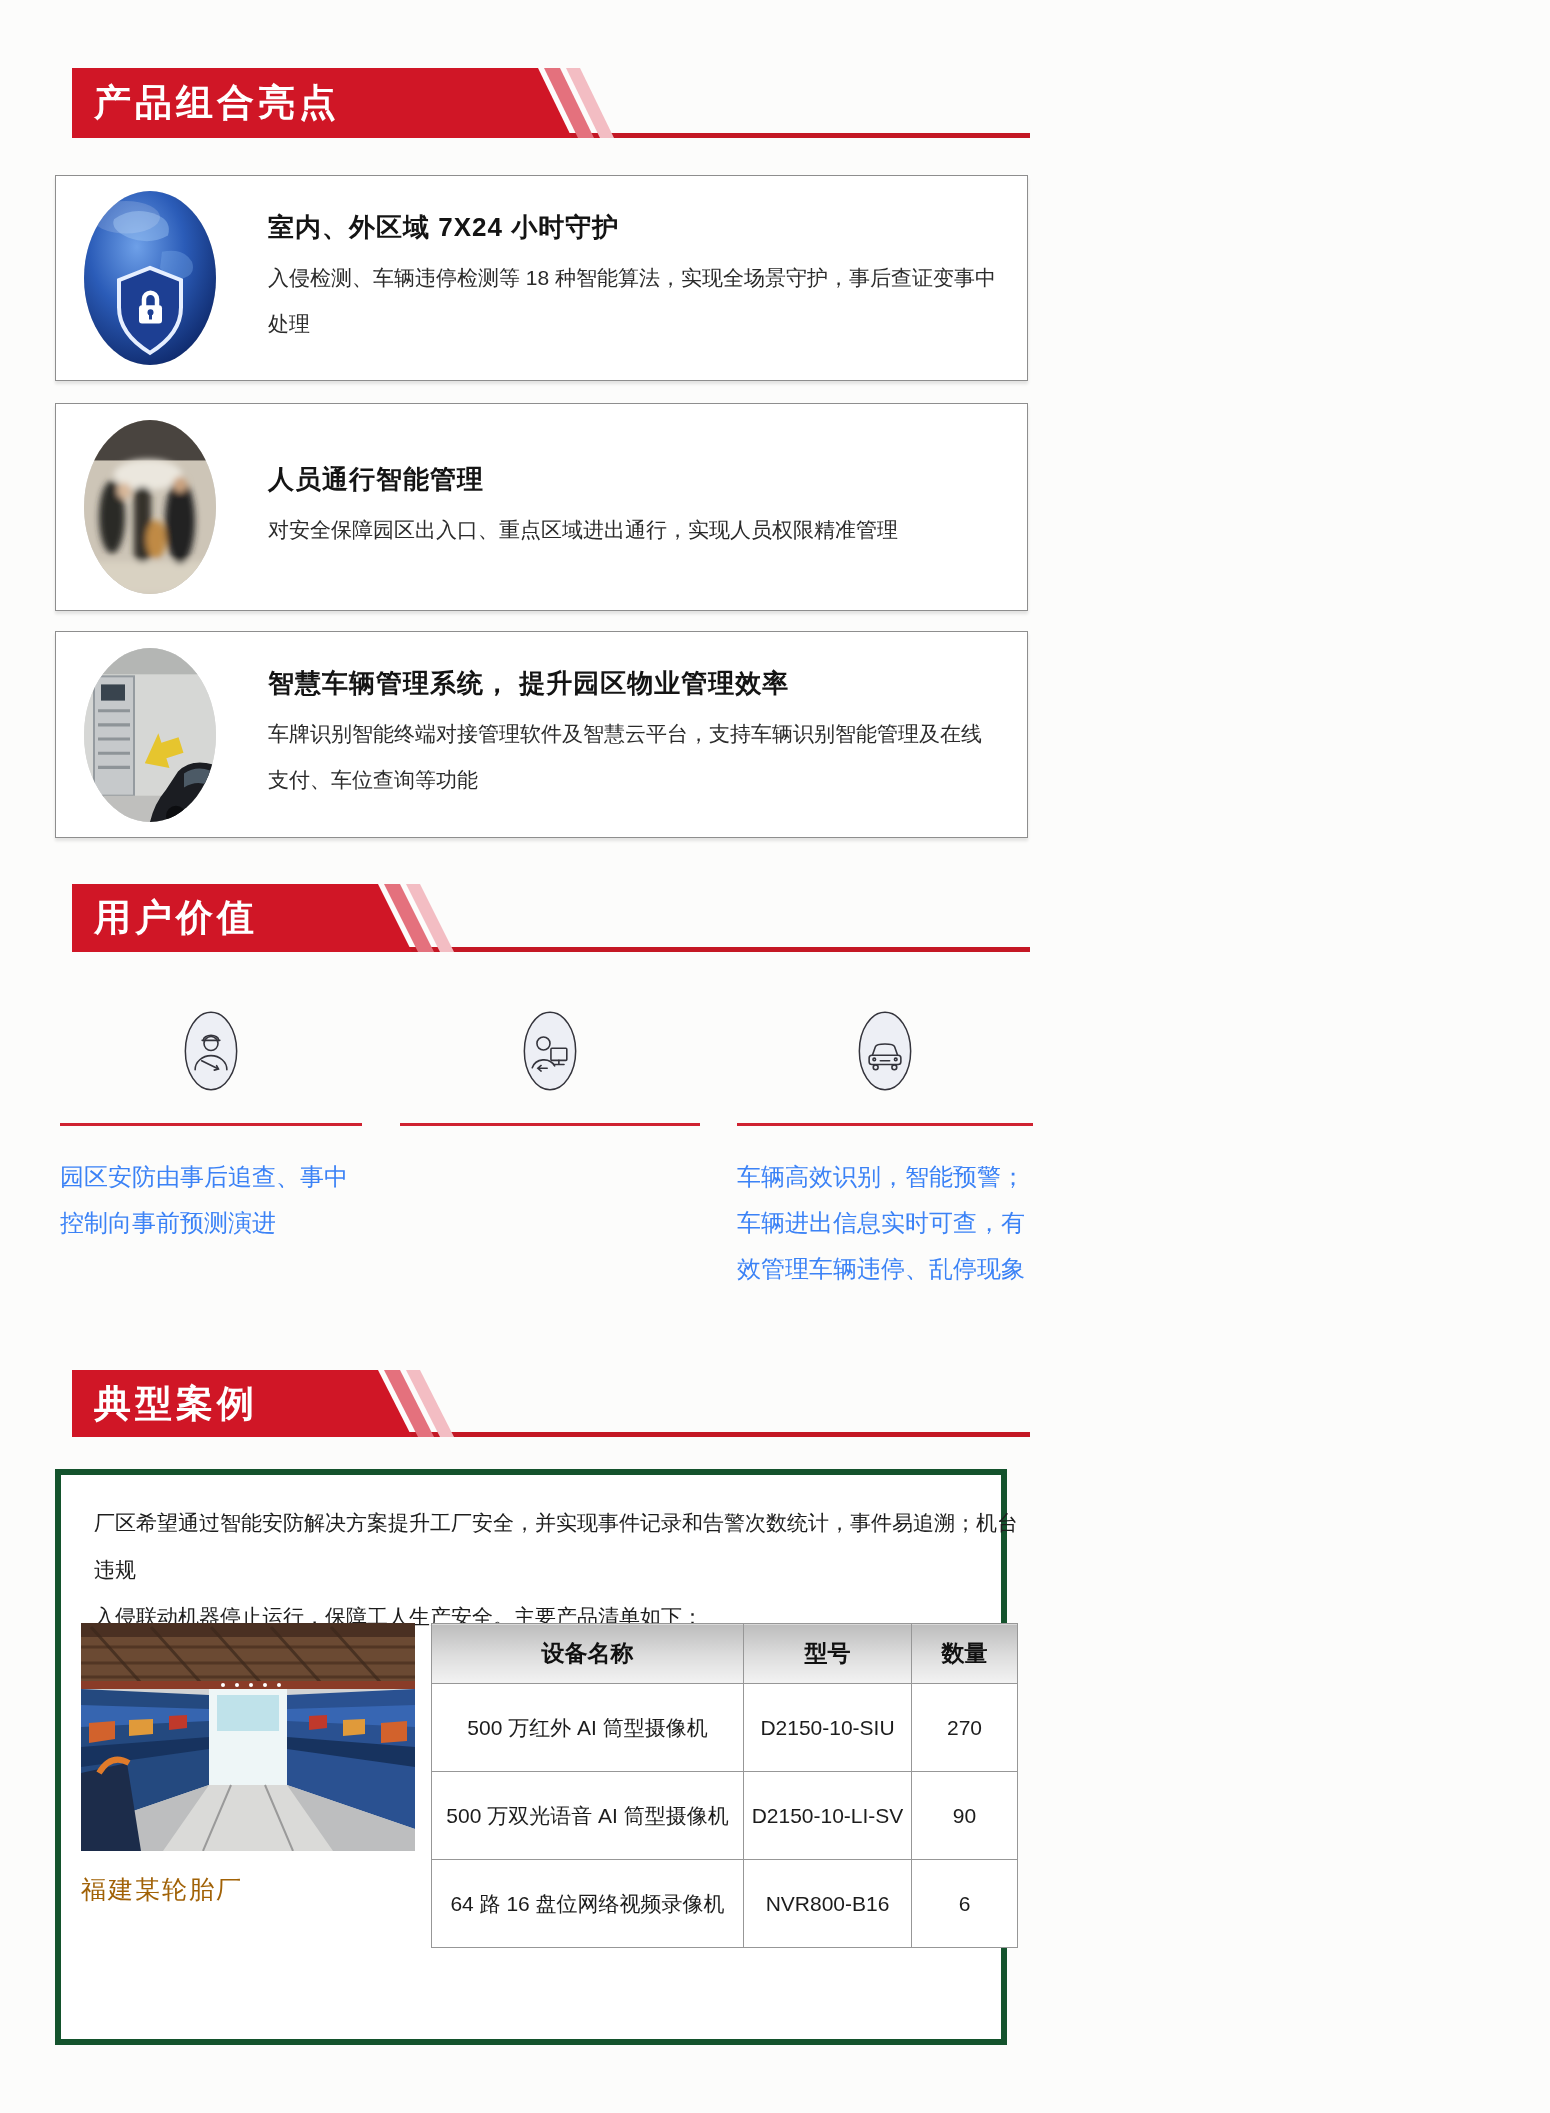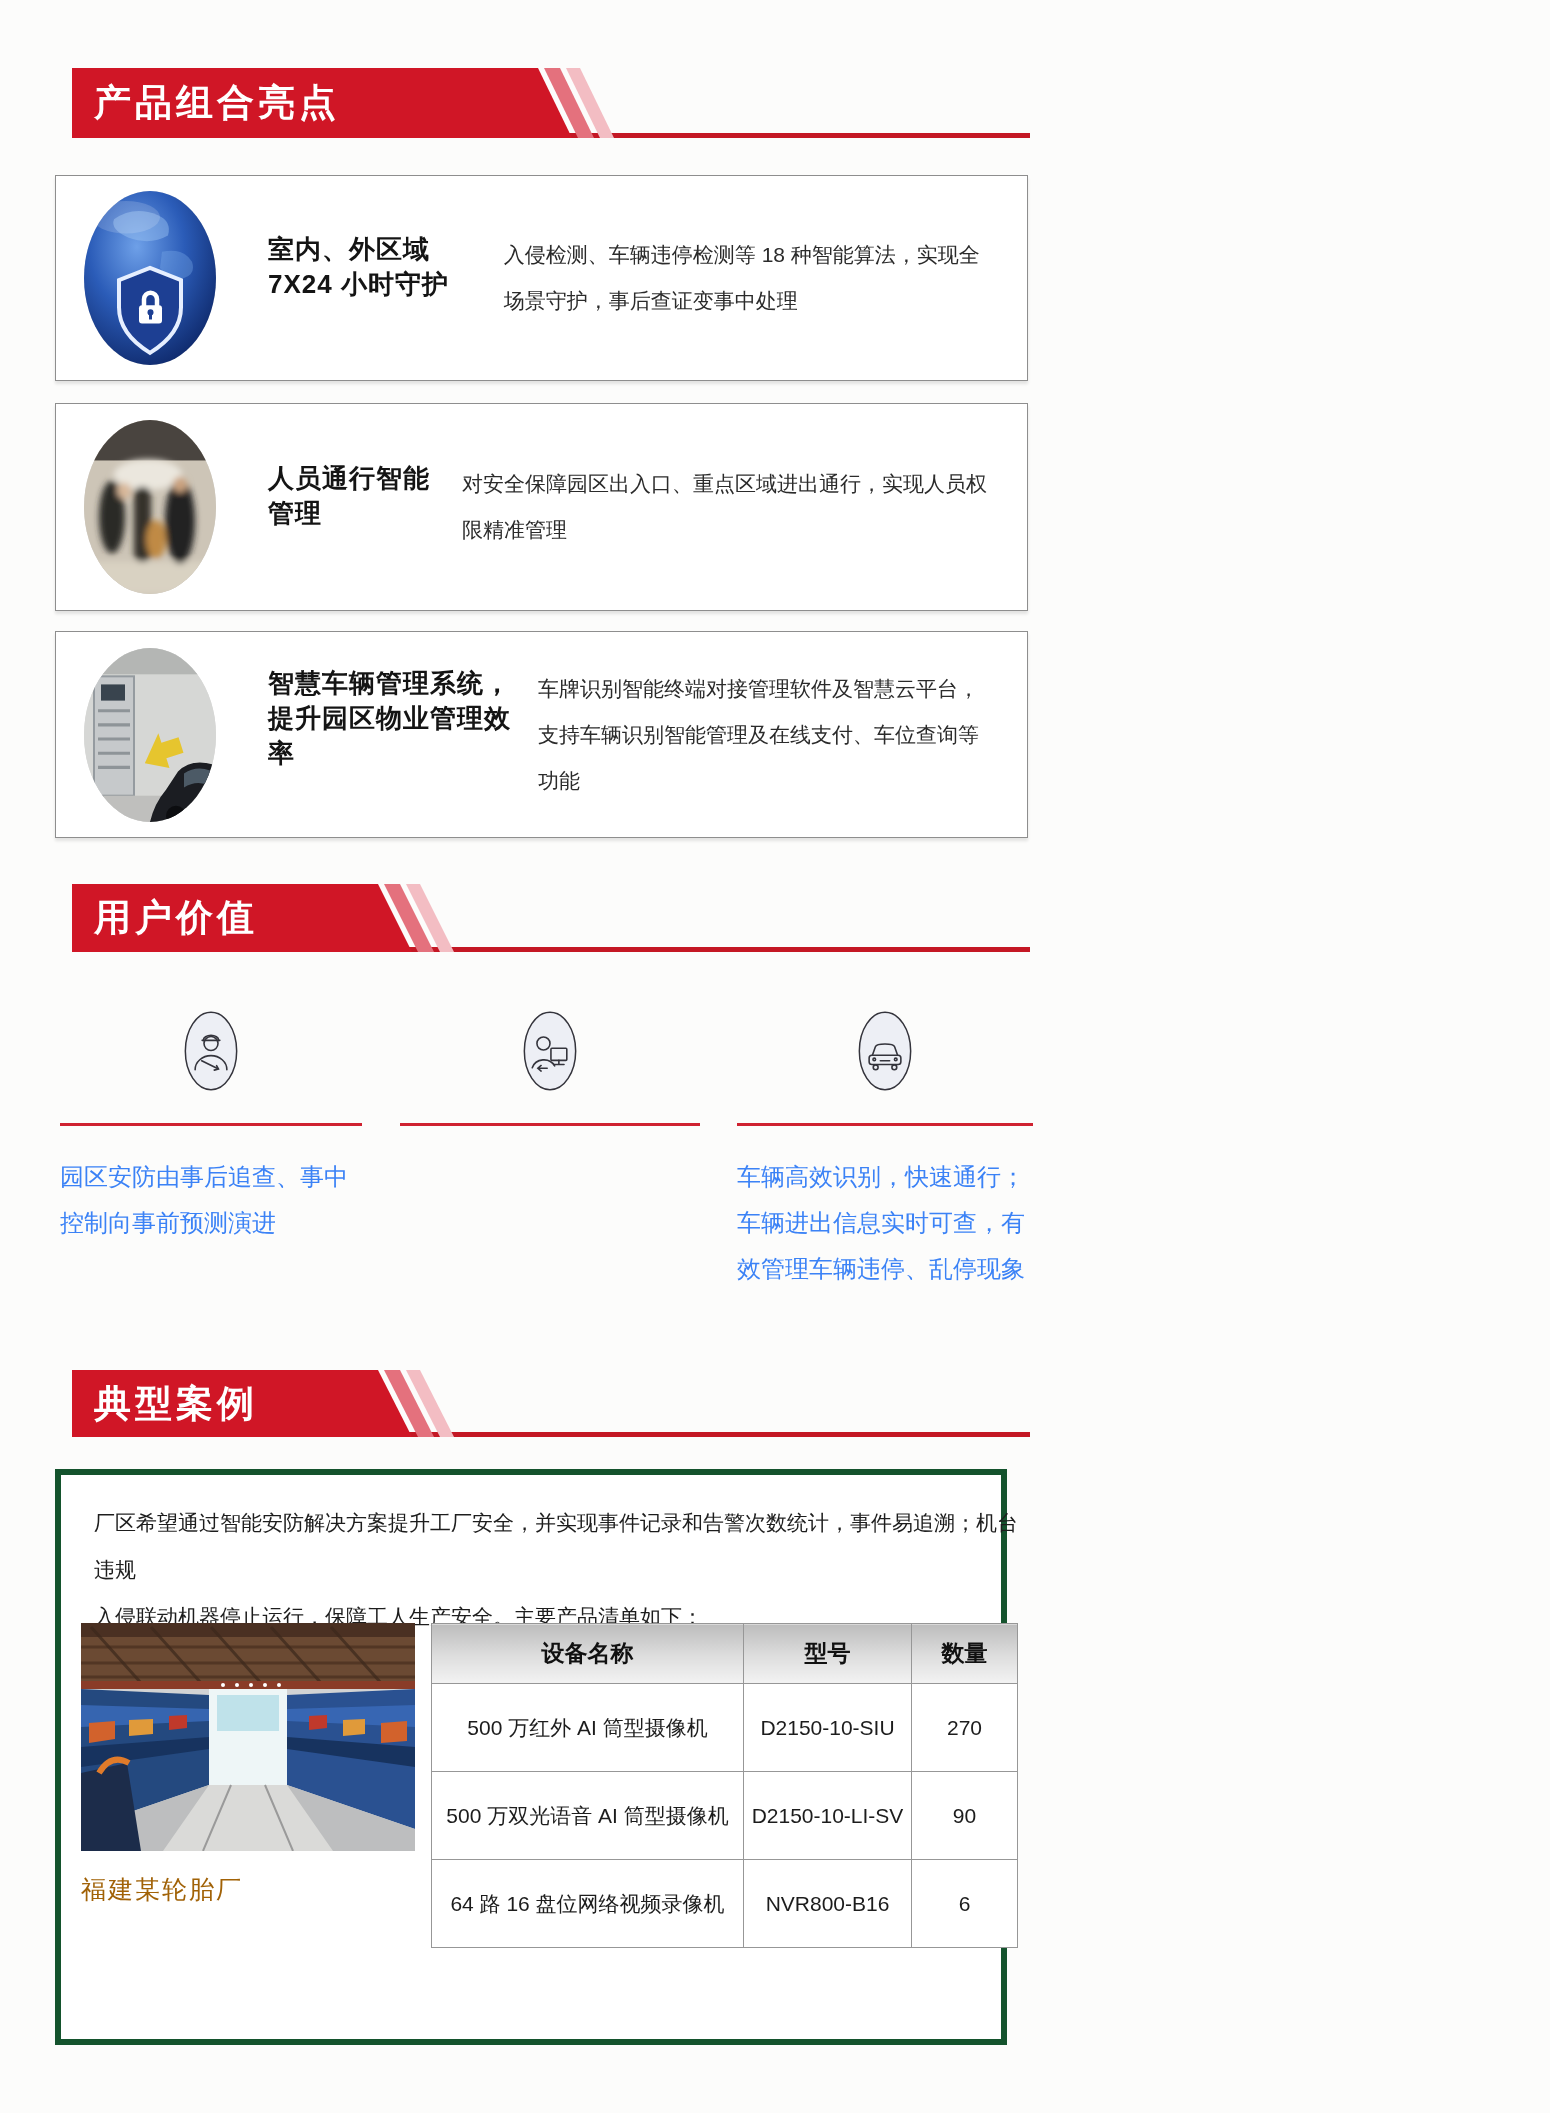--- a/index.html
+++ b/index.html
@@ -26,21 +26,21 @@
   
   .hl-box { position:absolute; left:55px; width:973px; background:#ffffff;
             border:1px solid #8e8e8e; box-shadow:0 3px 3px rgba(0,0,0,.10);
             display:flex; align-items:center; }
   #hl1 { top:175px; height:206px; }
   #hl2 { top:403px; height:208px; }
   #hl3 { top:631px; height:207px; }
   .hl-img { width:132px; height:174px; border-radius:50%; overflow:hidden; margin-left:28px; flex:none;
             box-shadow:0 0 0 1px rgba(0,0,0,.15) inset; }
   .hl-img svg { display:block; width:100%; height:100%; }
-  .hl-body { margin-left:52px; margin-right:28px; display:flex; flex-direction:row; gap:10px; }
+  .hl-body { margin-left:52px; margin-right:28px; display:flex; flex-direction:column; gap:10px; }
   .hl-title { font-size:26px; font-weight:bold; color:#141414; letter-spacing:1px; }
   .hl-desc  { font-size:21px; color:#2b2b2b; line-height:46px; }
 
   
   .vcol { position:absolute; top:1003px; display:flex; flex-direction:column; }
   #vc1 { left:60px;  width:302px; }
   #vc2 { left:400px; width:300px; }
   #vc3 { left:737px; width:296px; }
   .v-icon { width:56px; height:84px; margin:6px auto 0; }
   .v-icon svg { display:block; width:100%; height:100%; }
@@ -204,21 +204,21 @@
           <rect x="13" y="48.5" width="34" height="10" rx="3"></rect>
           <circle cx="20" cy="61.5" r="2.6"></circle>
           <circle cx="40" cy="61.5" r="2.6"></circle>
           <circle cx="18.5" cy="53" r="1.4"></circle>
           <circle cx="41.5" cy="53" r="1.4"></circle>
           <line x1="25" y1="54.5" x2="35" y2="54.5"></line>
         </g>
       </svg>
     </div>
     <div class="v-line"></div>
-    <div class="v-text">车辆高效识别，快速通行；车辆进出信息实时可查，有效管理车辆违停、乱停现象</div>
+    <div class="v-text">车辆高效识别，智能预警；车辆进出信息实时可查，有效管理车辆违停、乱停现象</div>
   </div>
 
   <div class="banner-line l3"></div>
   <div class="banner b3">
     <div class="b-red"></div>
     <div class="b-s1"></div>
     <div class="b-s2"></div>
     <span class="b-label">典型案例</span>
   </div>
 

